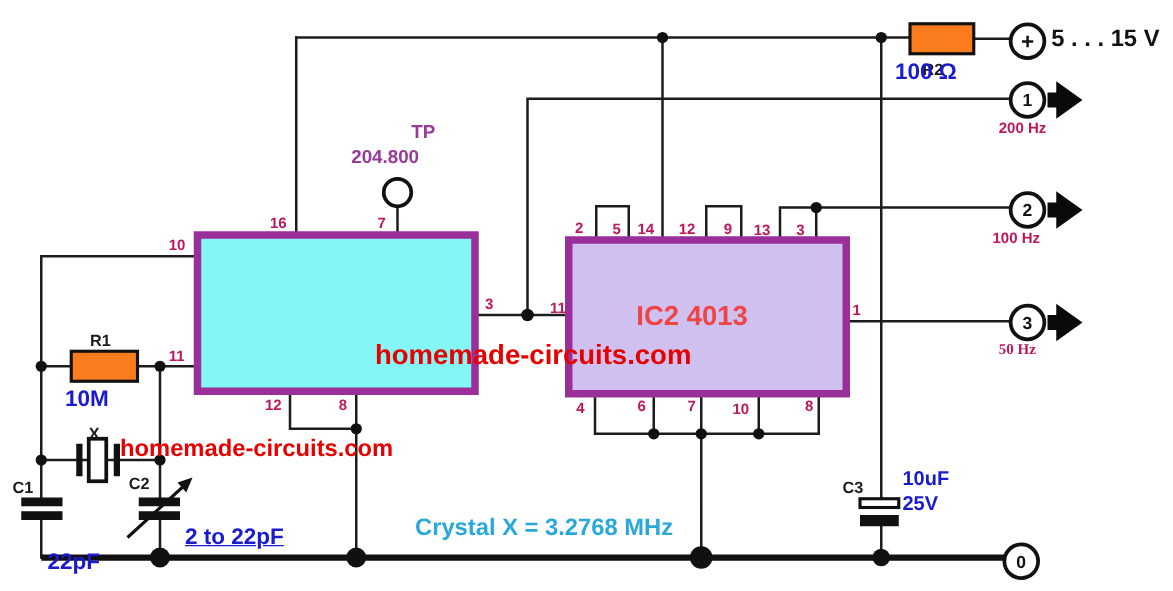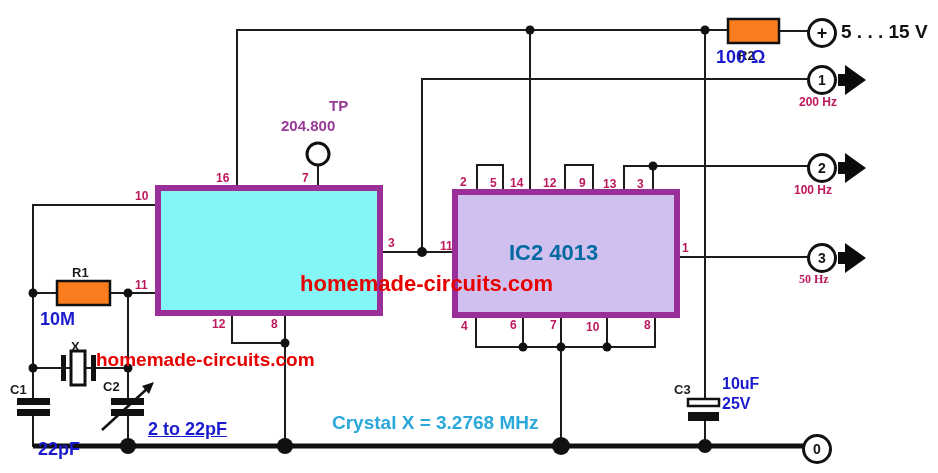--- a/index.html
+++ b/index.html
@@ -21,21 +21,21 @@
   .pin{font-size:12px;color:#be185d;}
   .comp{font-size:13px;color:#1c1c1c;}
   .blue{color:#1a1ace;font-size:18px;}
   .blue-sm{color:#1a1ace;font-size:16px;}
   .purple{color:#993a99;font-size:15px;}
   .cyan-note{color:#2aa8dc;font-size:19px;}
   .red-mark{color:#e60000;font-size:22px;letter-spacing:0px;}
   .red-mark-sm{color:#e60000;font-size:19px;}
   .big{font-size:19px;color:#111;}
   .icname{font-size:23px;color:#0d0d0d;}
-  .icname2{font-size:22px;color:#0369a1;}
+  .icname2{font-size:22px;color:#ef4444;}
   .term{
     position:absolute;
     width:24px;height:24px;
     border:3px solid #111;
     border-radius:50%;
     background:#fff;
     display:flex;align-items:center;justify-content:center;
     font-weight:bold;font-size:14px;color:#111;
     box-sizing:content-box;
   }
@@ -161,21 +161,21 @@
   <div class="lbl purple" style="left:281px;top:118px;">204.800</div>
 
   <div class="lbl icname2" style="left:509px;top:242px;">IC2 4013</div>
 
   <div class="lbl red-mark" style="left:300px;top:273px;">homemade-circuits.com</div>
   <div class="lbl red-mark-sm" style="left:96px;top:350px;">homemade-circuits.com</div>
 
   <div class="lbl cyan-note" style="left:332px;top:413px;">Crystal X = 3.2768 MHz</div>
 
   <div class="lbl comp" style="left:72px;top:266px;">R1</div>
-  <div class="lbl blue" style="left:40px;top:310px;">10M</div>
+  <div class="lbl blue" style="left:52px;top:310px;">10M</div>
   <div class="lbl comp" style="left:71px;top:340px;">X</div>
   <div class="lbl comp" style="left:10px;top:383px;">C1</div>
   <div class="lbl blue" style="left:38px;top:420px;margin-top:20px;">22pF</div>
   <div class="lbl comp" style="left:103px;top:380px;">C2</div>
   <div class="lbl blue" style="left:148px;top:420px;text-decoration:underline;">2 to 22pF</div>
 
   <div class="lbl comp" style="left:674px;top:383px;">C3</div>
   <div class="lbl blue-sm" style="left:722px;top:376px;">10uF</div>
   <div class="lbl blue-sm" style="left:722px;top:396px;">25V</div>
 

